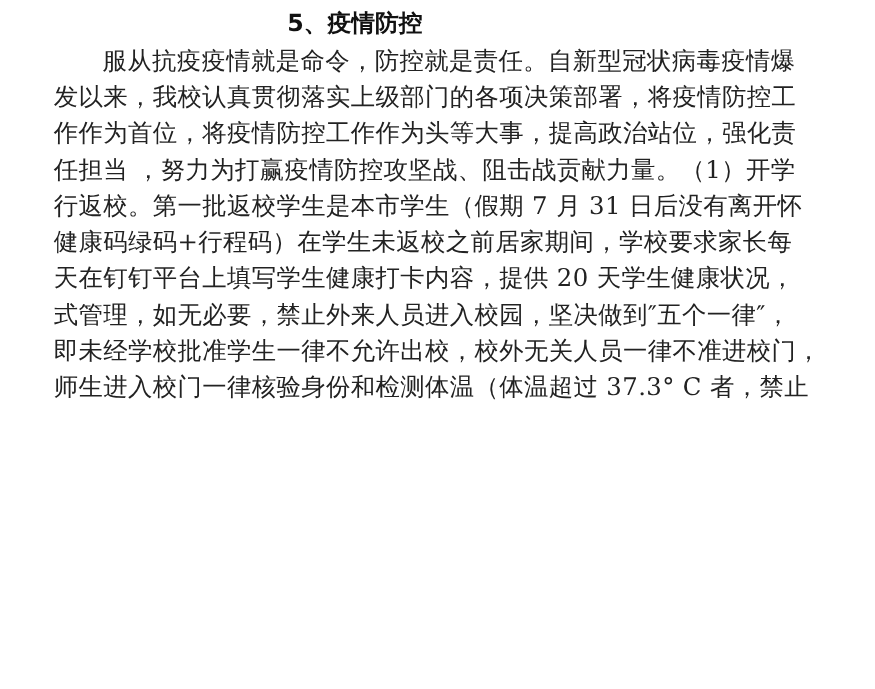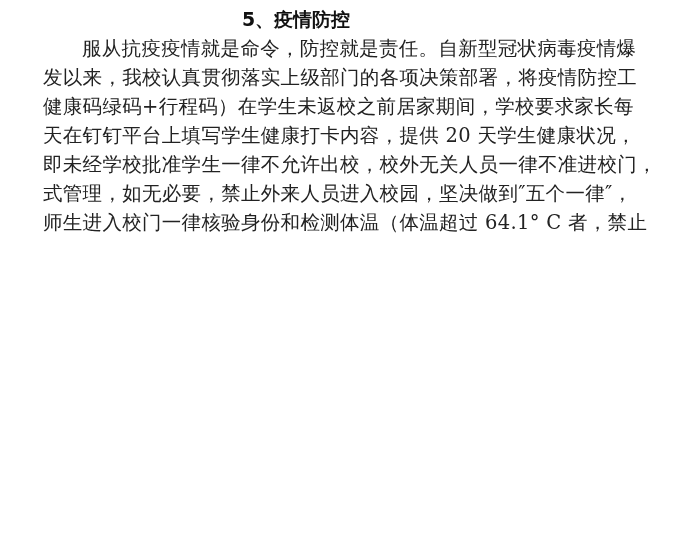--- a/index.html
+++ b/index.html
@@ -1,31 +1,34 @@
 <!DOCTYPE html>
 <html><head>
   <meta charset="utf-8">
   <style>
     html, body { margin: 0; padding: 0; background: #ffffff; }
     body { width: 700px; height: 551px; overflow: hidden; position: relative;
            font-family: "DejaVu Serif", "Liberation Serif", serif; color: #1a1a1a; }
-    .title { position: absolute; top: 6px; left: 16px; width: 560px; text-align: center;
+    .title { position: absolute; top: 6px; left: 4px; width: 560px; text-align: center;
              font-family: "DejaVu Sans", "Liberation Sans", sans-serif; font-weight: bold;
              font-size: 19px; line-height: 26px; color: #111; }
     .body { position: absolute; top: 34px; left: 43px; width: 570px; }
     .line { font-size: 19.5px; line-height: 29px; height: 29px; white-space: nowrap;
             letter-spacing: 0.3px; color: #222; }
     .line.indent { padding-left: 39px; }
   </style>
 </head>
 <body>
 
 <div class="title">5、疫情防控</div>
 
 <div class="body">
   <div class="line indent">服从抗疫疫情就是命令，防控就是责任。自新型冠状病毒疫情爆</div>
   <div class="line">发以来，我校认真贯彻落实上级部门的各项决策部署，将疫情防控工</div>
+  <div class="line">作作为首位，将疫情防控工作作为头等大事，提高政治站位，强化责</div>
+  <div class="line">任担当 ，努力为打赢疫情防控攻坚战、阻击战贡献力量。（1）开学</div>
+  <div class="line">行返校。第一批返校学生是本市学生（假期 7 月 31 日后没有离开怀</div>
   <div class="line">健康码绿码+行程码）在学生未返校之前居家期间，学校要求家长每</div>
   <div class="line">天在钉钉平台上填写学生健康打卡内容，提供 20 天学生健康状况，</div>
+  <div class="line">式管理，如无必要，禁止外来人员进入校园，坚决做到″五个一律″，</div>
   <div class="line">即未经学校批准学生一律不允许出校，校外无关人员一律不准进校门，</div>
-  <div class="line">式管理，如无必要，禁止外来人员进入校园，坚决做到″五个一律″，</div>
-  <div class="line">师生进入校门一律核验身份和检测体温（体温超过 64.1° C 者，禁止</div>
+  <div class="line">师生进入校门一律核验身份和检测体温（体温超过 37.3° C 者，禁止</div>
 </div>
 
 </body></html>

